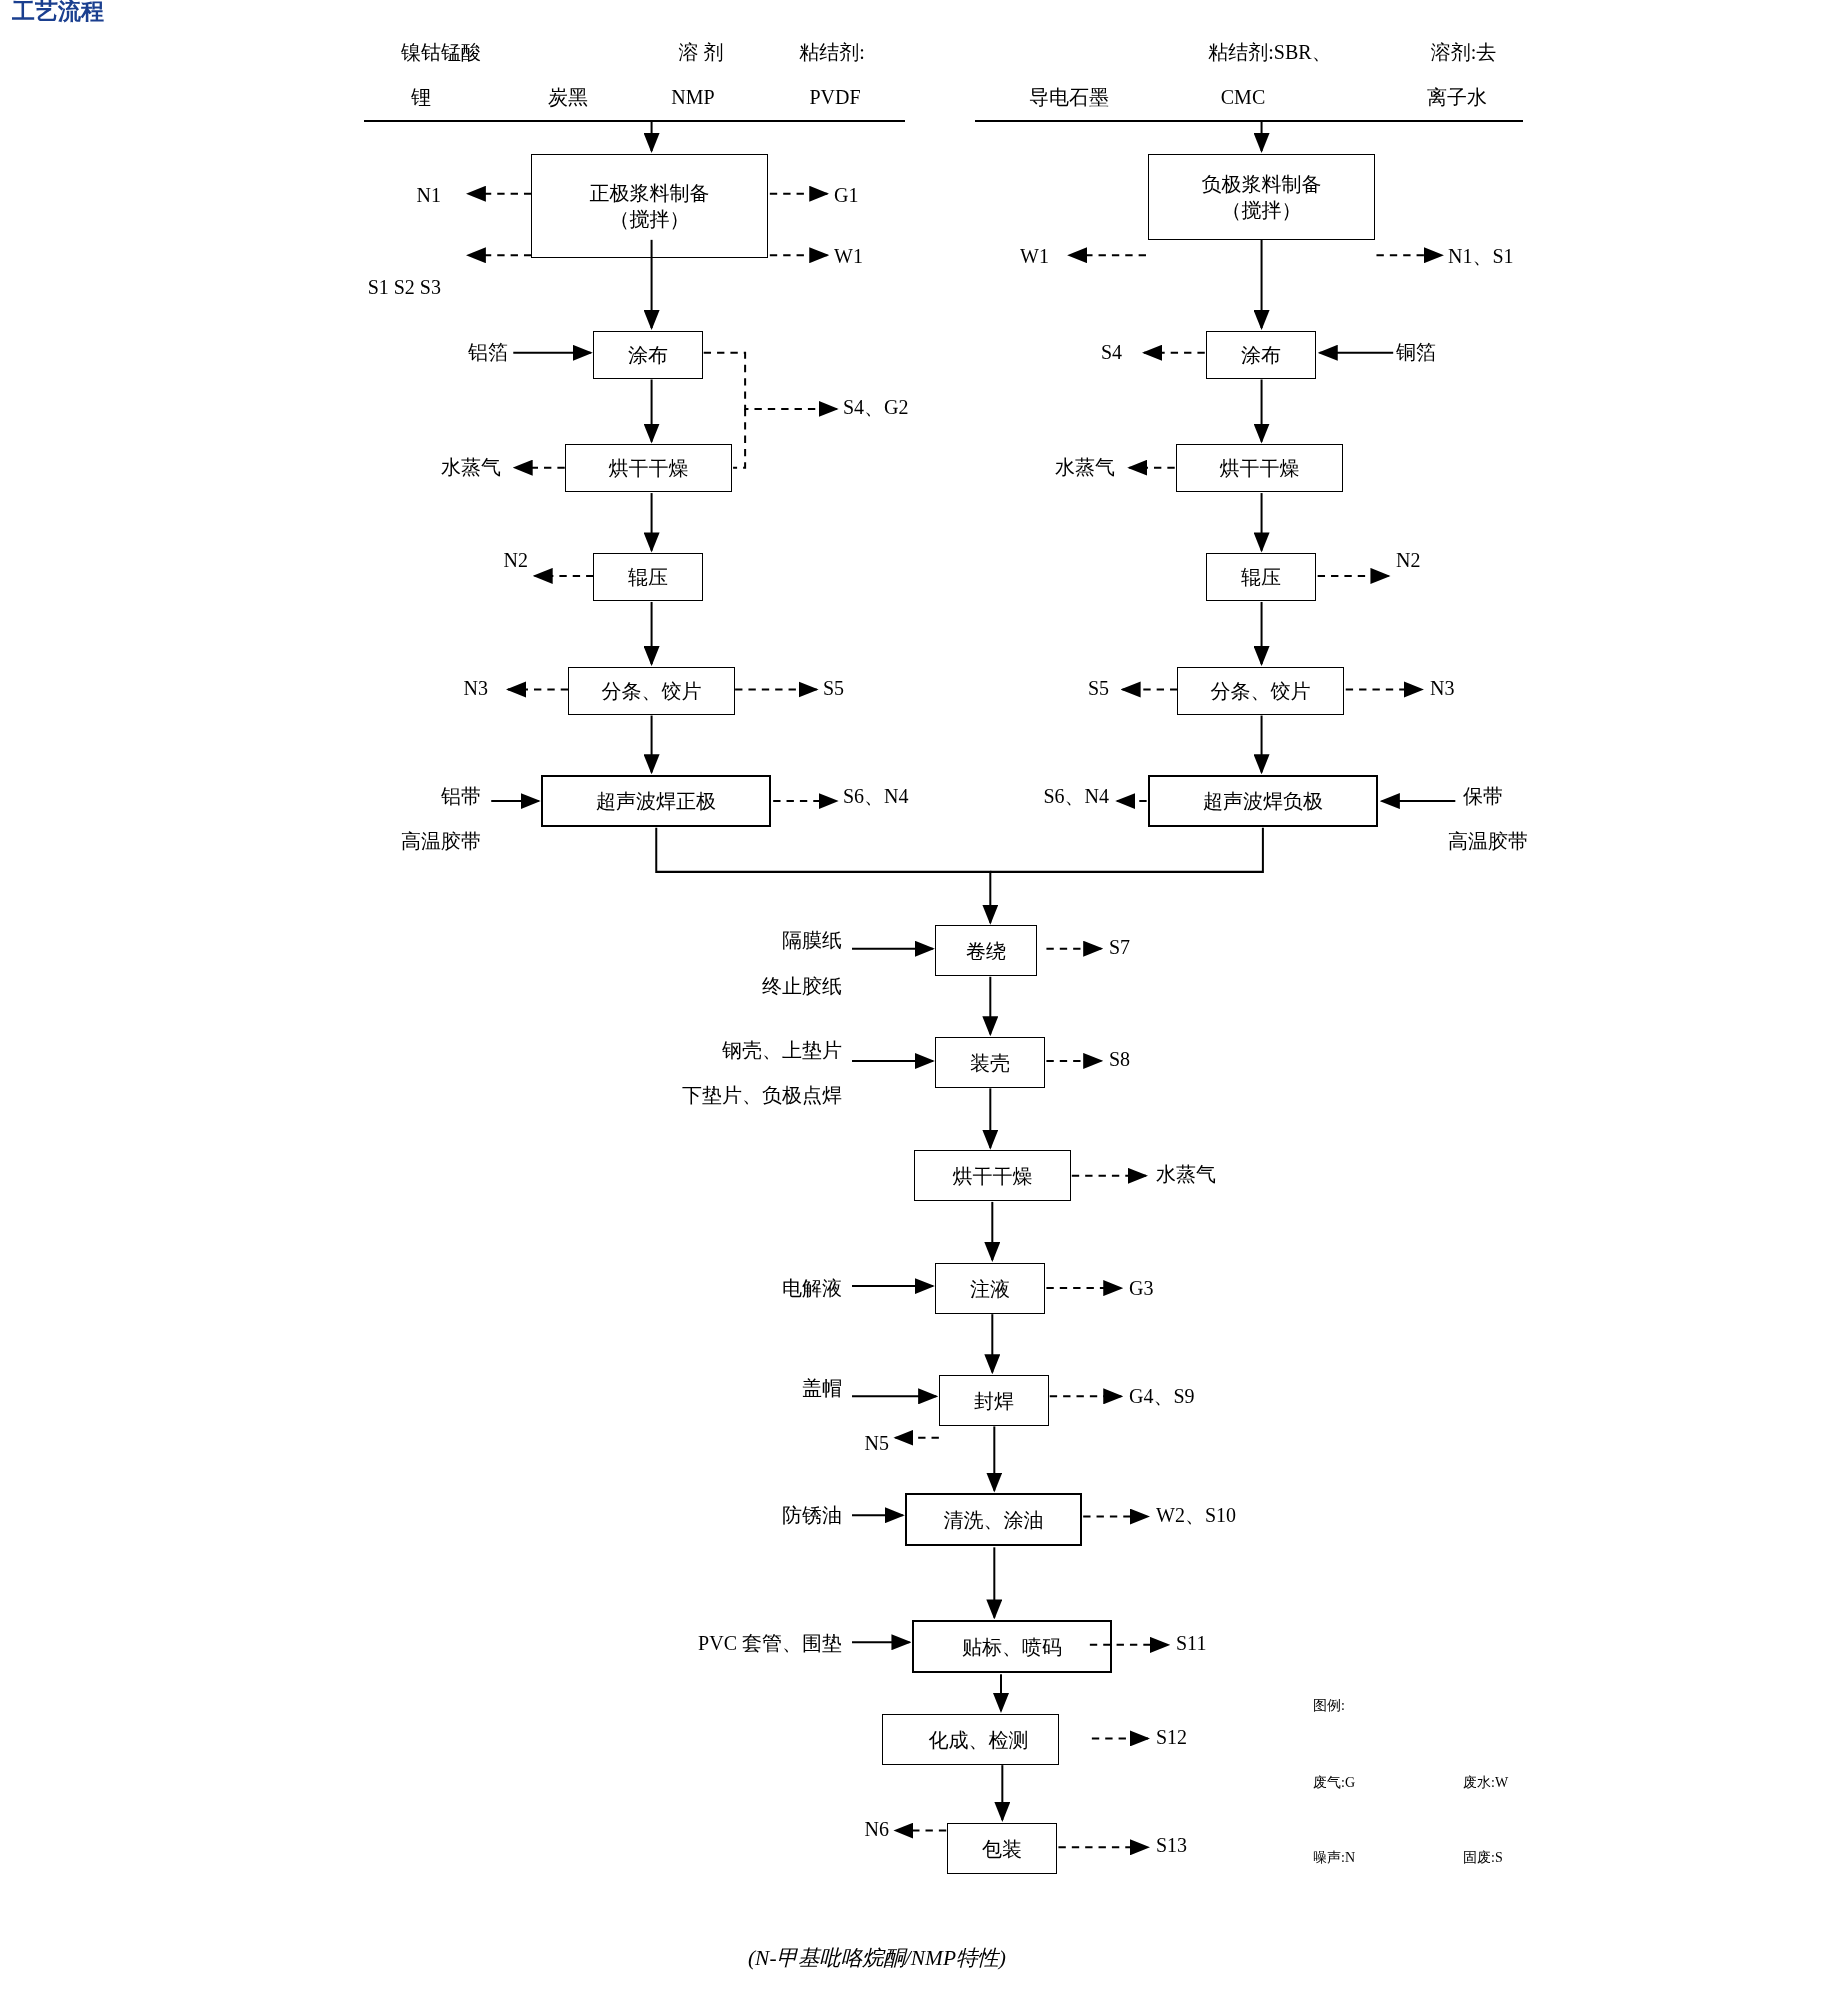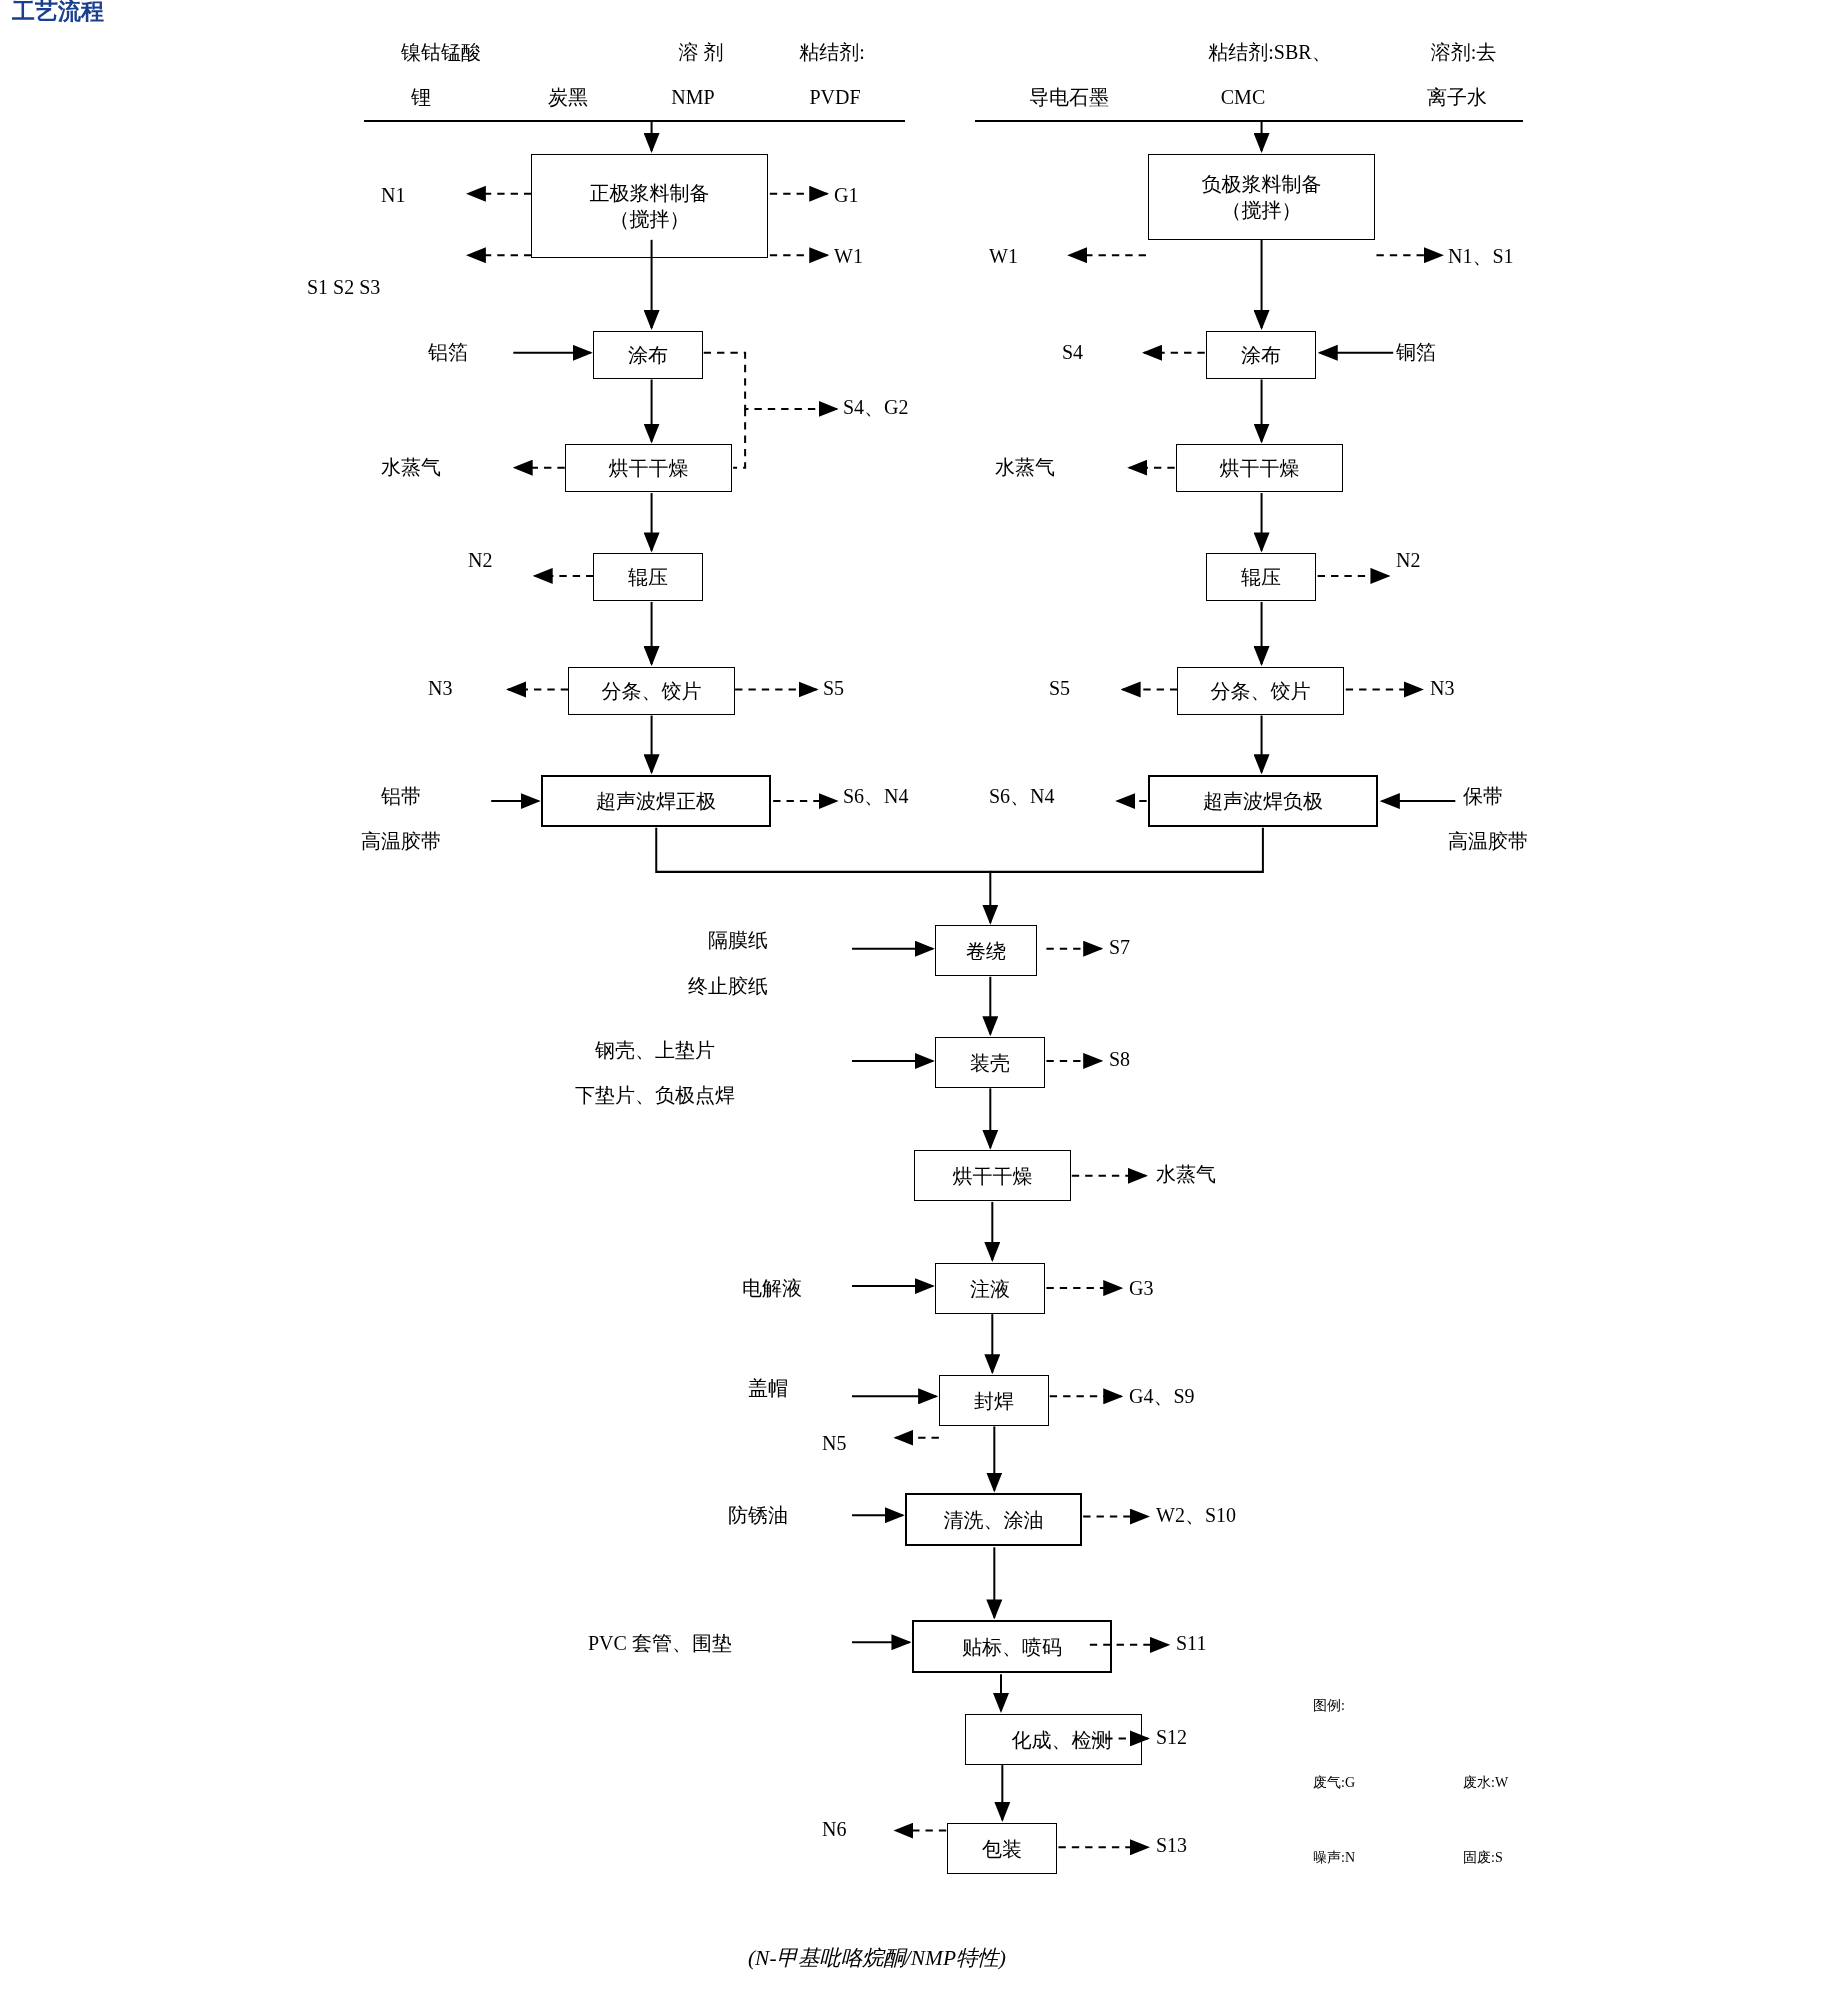--- a/index.html
+++ b/index.html
@@ -2,21 +2,21 @@
 <html style="font-size:10.7px"><head>
 <meta charset="utf-8">
 <style>
   html,body{margin:0;padding:0;background:#ffffff;}
   body{width:1847px;height:2015px;position:relative;font-family:"Liberation Serif",serif;color:#000;}
   #sheet{position:absolute;left:0;top:0;width:1847px;height:2015px;}
   .box{position:absolute;border:1.3px solid #000;background:#fff;display:flex;align-items:center;justify-content:center;text-align:center;line-height:1.3;font-size:20px;box-sizing:border-box;}
   .box.thick{border-width:2px;}
   .lbl{position:absolute;font-size:20px;white-space:nowrap;line-height:1.35;}
   .lbl.c{text-align:center;}
-  .lbl.r{}
+  .lbl.r{text-align:right;}
   .hline{position:absolute;background:#000;height:2px;}
   .title{position:absolute;font-size:23px;font-weight:bold;color:#1a3f8f;white-space:nowrap;}
   .caption{position:absolute;font-size:21.4px;font-style:italic;white-space:nowrap;}
   svg.overlay{position:absolute;left:0;top:0;width:1847px;height:2015px;pointer-events:none;}
   .legend{position:absolute;font-size:14px;white-space:nowrap;}
 </style>
 </head>
 <body>
 
 <div id="sheet">
@@ -145,21 +145,21 @@
   </div>
   <div class="lbl r" style="left:728px;top:1502px;width:114px;">防锈油</div>
   <div class="lbl" style="left:1156px;top:1502px;">W2、S10</div>
 
   <div class="box thick" style="left:912px;top:1620px;width:200px;height:53px;">
     <span>贴标、喷码</span>
   </div>
   <div class="lbl r" style="left:588px;top:1630px;width:254px;">PVC 套管、围垫</div>
   <div class="lbl" style="left:1176px;top:1630px;">S11</div>
 
-  <div class="box" style="left:965px;top:1714px;width:177px;height:51px;padding-left:16px;">
+  <div class="box" style="left:882px;top:1714px;width:177px;height:51px;padding-left:16px;">
     <span>化成、检测</span>
   </div>
   <div class="lbl" style="left:1156px;top:1724px;">S12</div>
 
   <div class="box" style="left:947px;top:1823px;width:110px;height:51px;">
     <span>包装</span>
   </div>
   <div class="lbl" style="left:1156px;top:1832px;">S13</div>
   <div class="lbl r" style="left:822px;top:1816px;width:67px;">N6</div>
 

